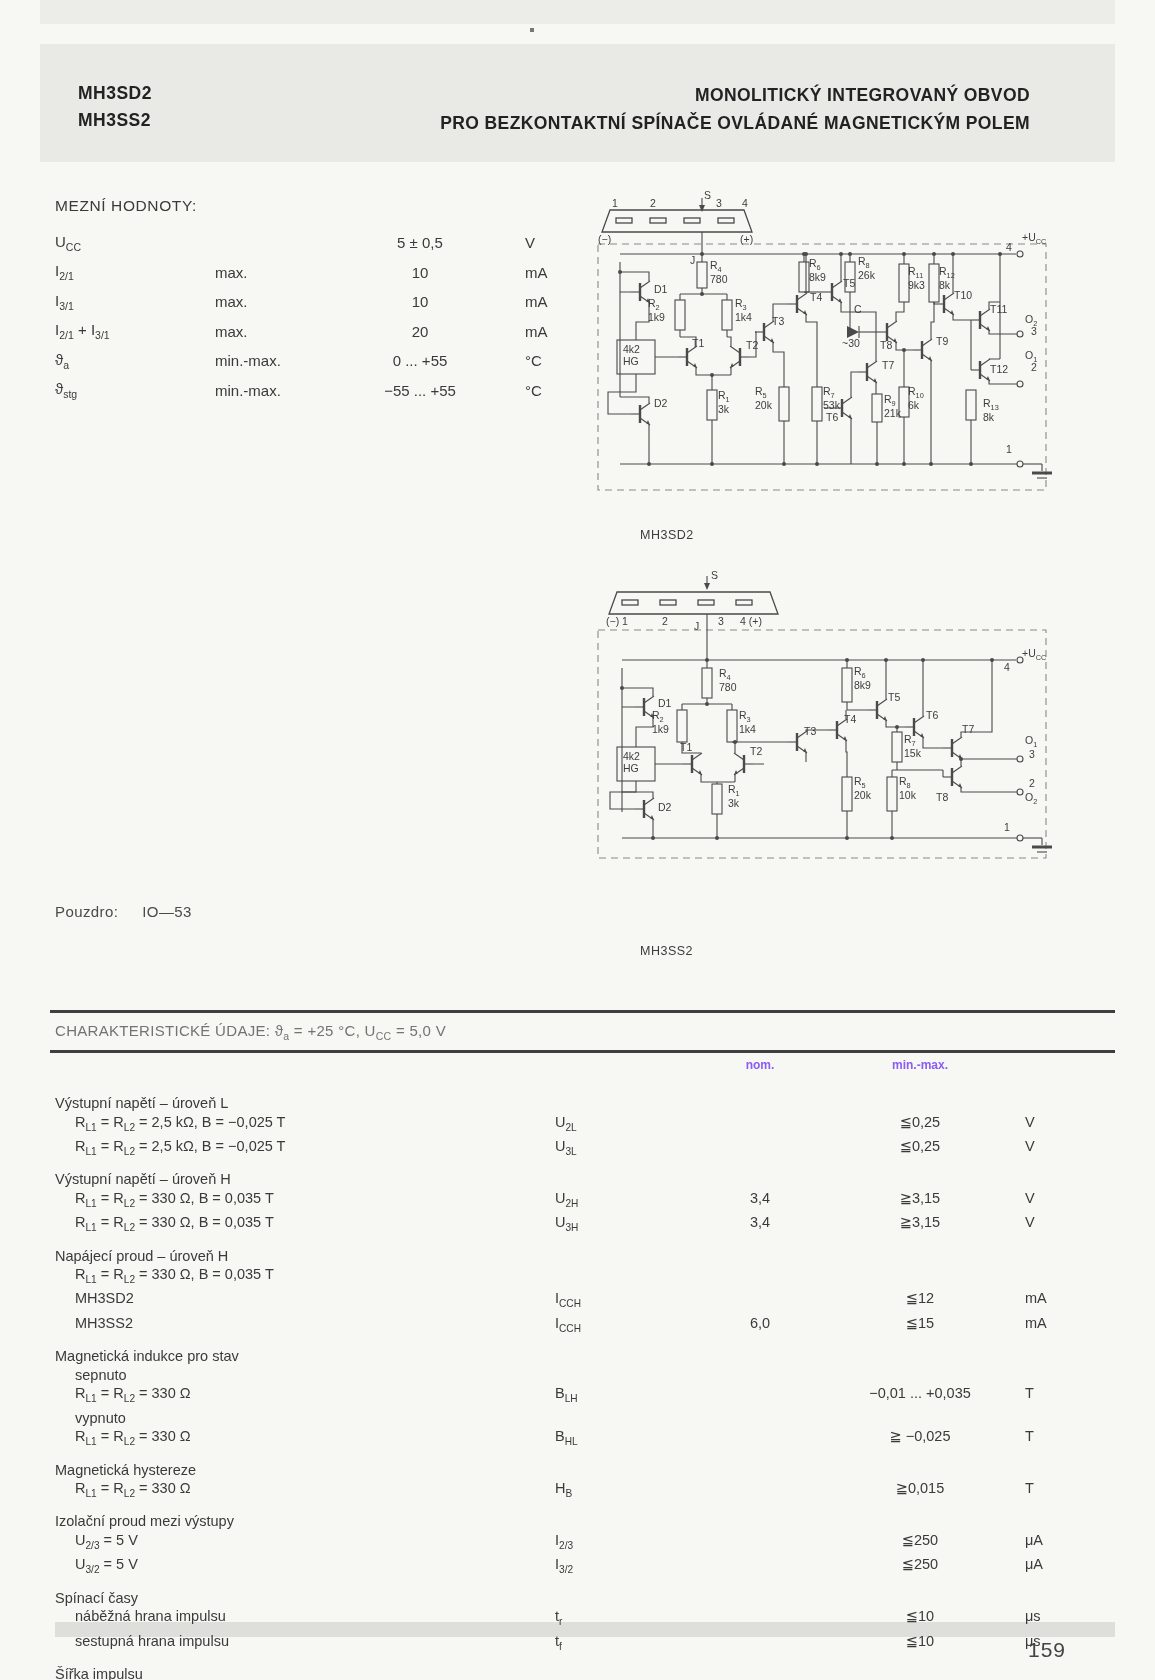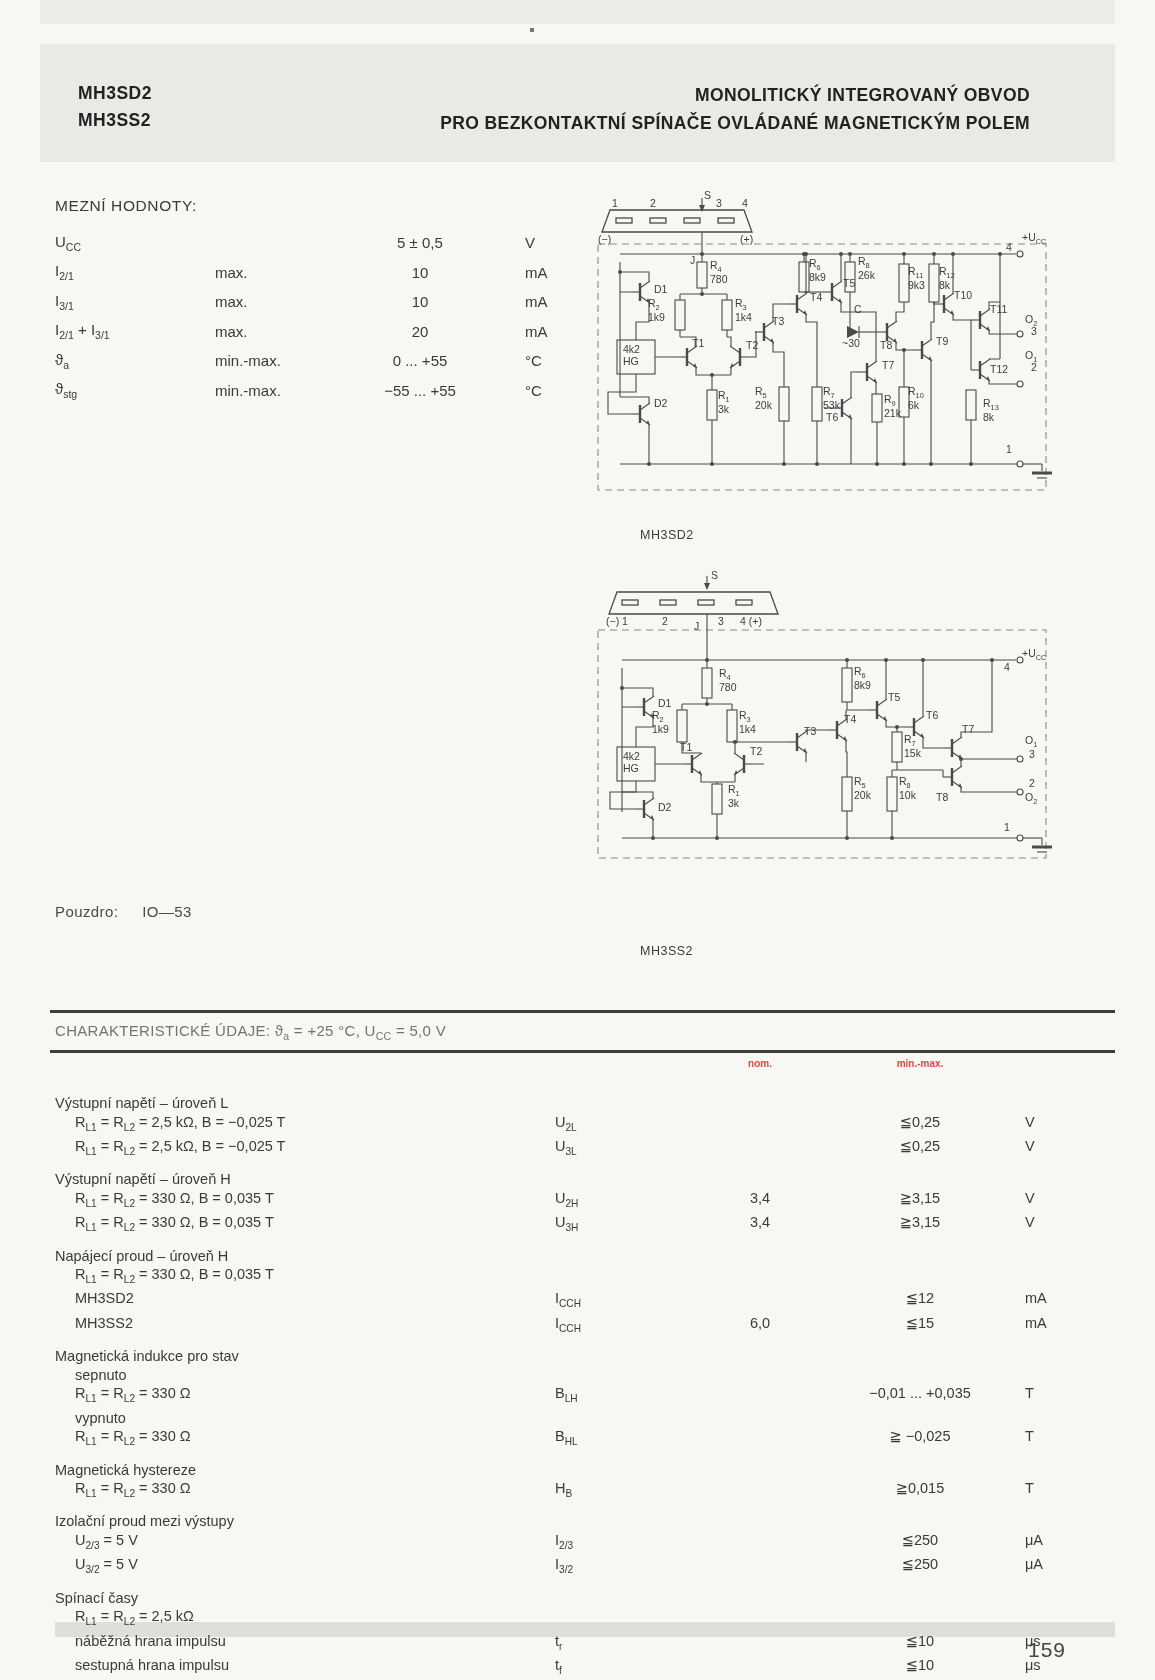--- a/index.html
+++ b/index.html
@@ -26,21 +26,21 @@
   
   .diagram{position:absolute;}
   .diagram svg{position:absolute;left:0;top:0;}
   .cmp-label{position:absolute;font-size:10.5px;line-height:1.12;color:#3d3d3d;}
   .diag-caption{position:absolute;font-size:12.5px;color:#3c3c3c;letter-spacing:.5px;}
   .pouzdro{position:absolute;left:55px;top:903px;font-size:15px;color:#4a4a4a;letter-spacing:.4px;}
   .pouzdro .val{margin-left:24px;}
   
   .rule{position:absolute;left:50px;width:1065px;height:3px;background:#3f3f3f;}
   .char-head{position:absolute;left:55px;top:1022px;font-size:15px;color:#737373;letter-spacing:.3px;}
-  .col-head{position:absolute;top:1058px;font-weight:bold;font-size:10px;color:#ef4444;text-align:center;}
+  .col-head{position:absolute;top:1058px;font-weight:bold;font-size:12px;color:#8b5cf6;text-align:center;}
   #char-table{position:absolute;left:55px;top:1082px;width:1060px;font-size:14.5px;color:#3a3a3a;}
   .cg-title{line-height:18.5px;margin-top:9px;}
   .cg-title.first{margin-top:12px;}
   .char-row{display:grid;grid-template-columns:500px 150px 110px 210px 90px;line-height:18.5px;}
   .cr-cond{padding-left:20px;}
   .cr-nom{text-align:center;}
   .cr-mm{text-align:center;}
   .cr-unit{padding-left:0;}
   .page-num{position:absolute;left:1028px;top:1638px;font-size:21px;color:#444;letter-spacing:1px;}
   .speck{position:absolute;width:4px;height:4px;background:#777;}
@@ -524,21 +524,20 @@
       </div>
       <div class="char-row">
         <span class="cr-cond">U<sub>3/2</sub> = 5 V</span>
         <span class="cr-sym">I<sub>3/2</sub></span>
         <span class="cr-nom"></span>
         <span class="cr-mm">≦250</span>
         <span class="cr-unit">μA</span>
       </div>
       <div class="cg-title">Spínací časy</div>
       <div class="char-row">
-        <span class="cr-cond">R<sub>L1</sub> = R<sub>L2</sub> = 2,5 kΩ</span>
         <span class="cr-sym"></span>
         <span class="cr-nom"></span>
         <span class="cr-mm"></span>
         <span class="cr-unit"></span>
       </div>
       <div class="char-row">
         <span class="cr-cond">náběžná hrana impulsu</span>
         <span class="cr-sym">t<sub>r</sub></span>
         <span class="cr-nom"></span>
         <span class="cr-mm">≦10</span>

